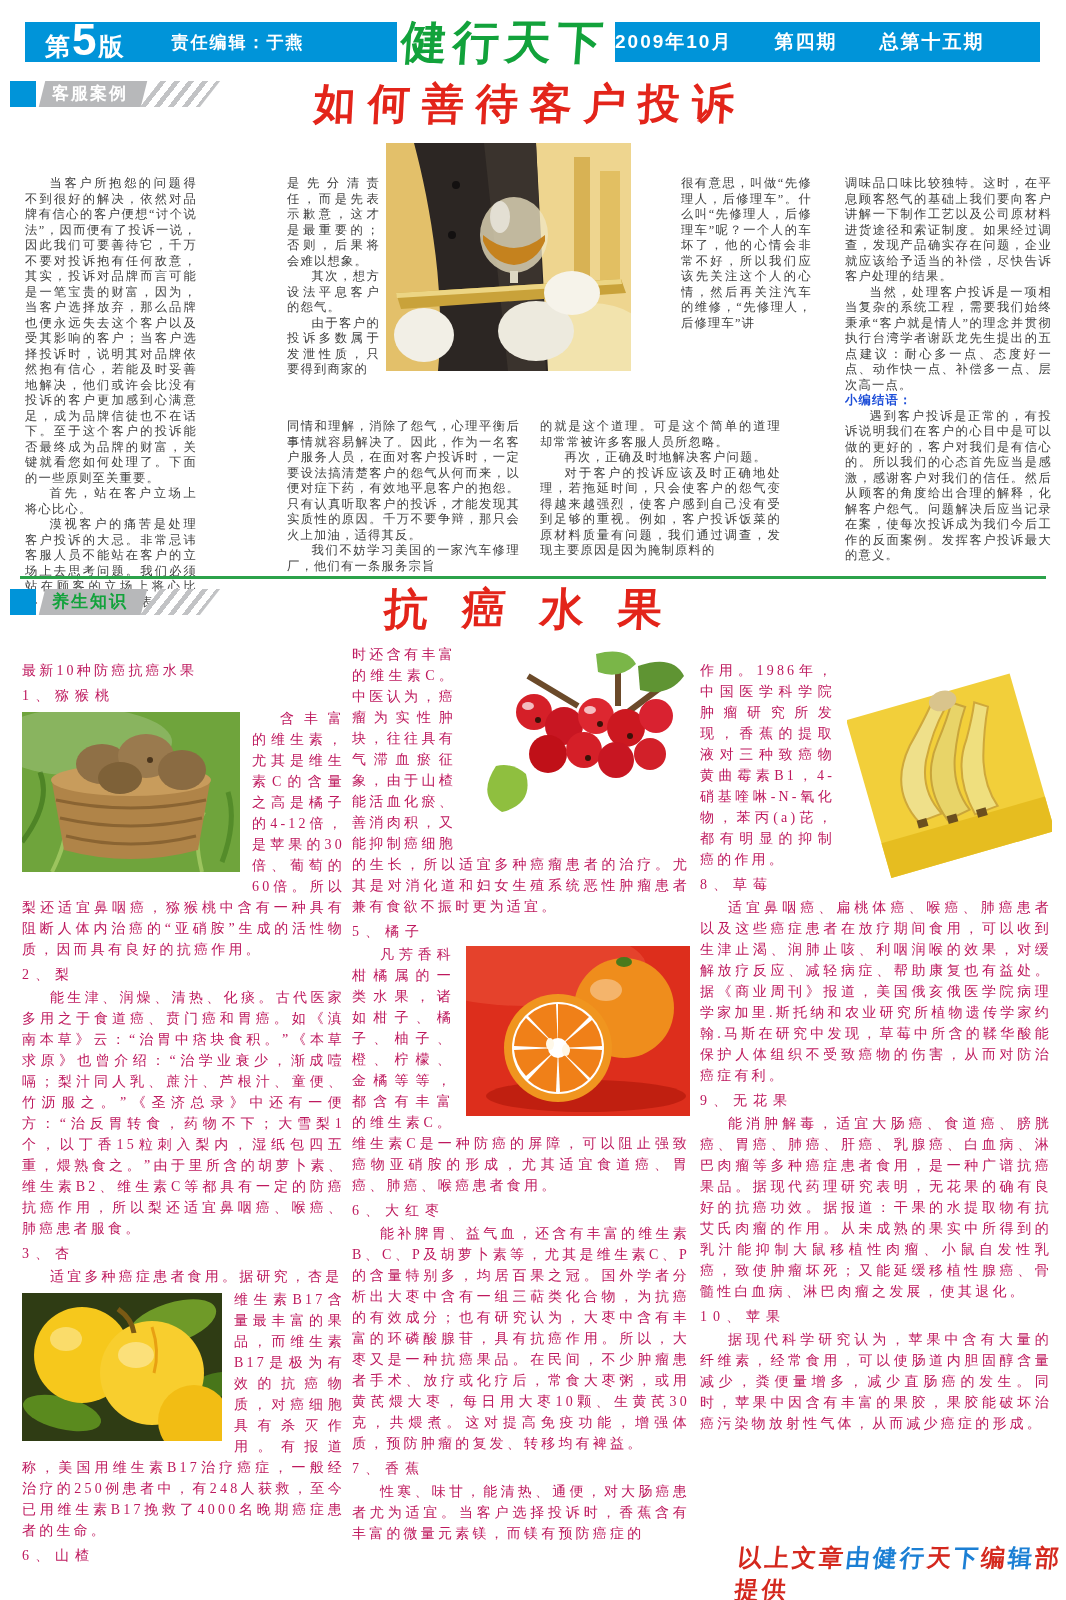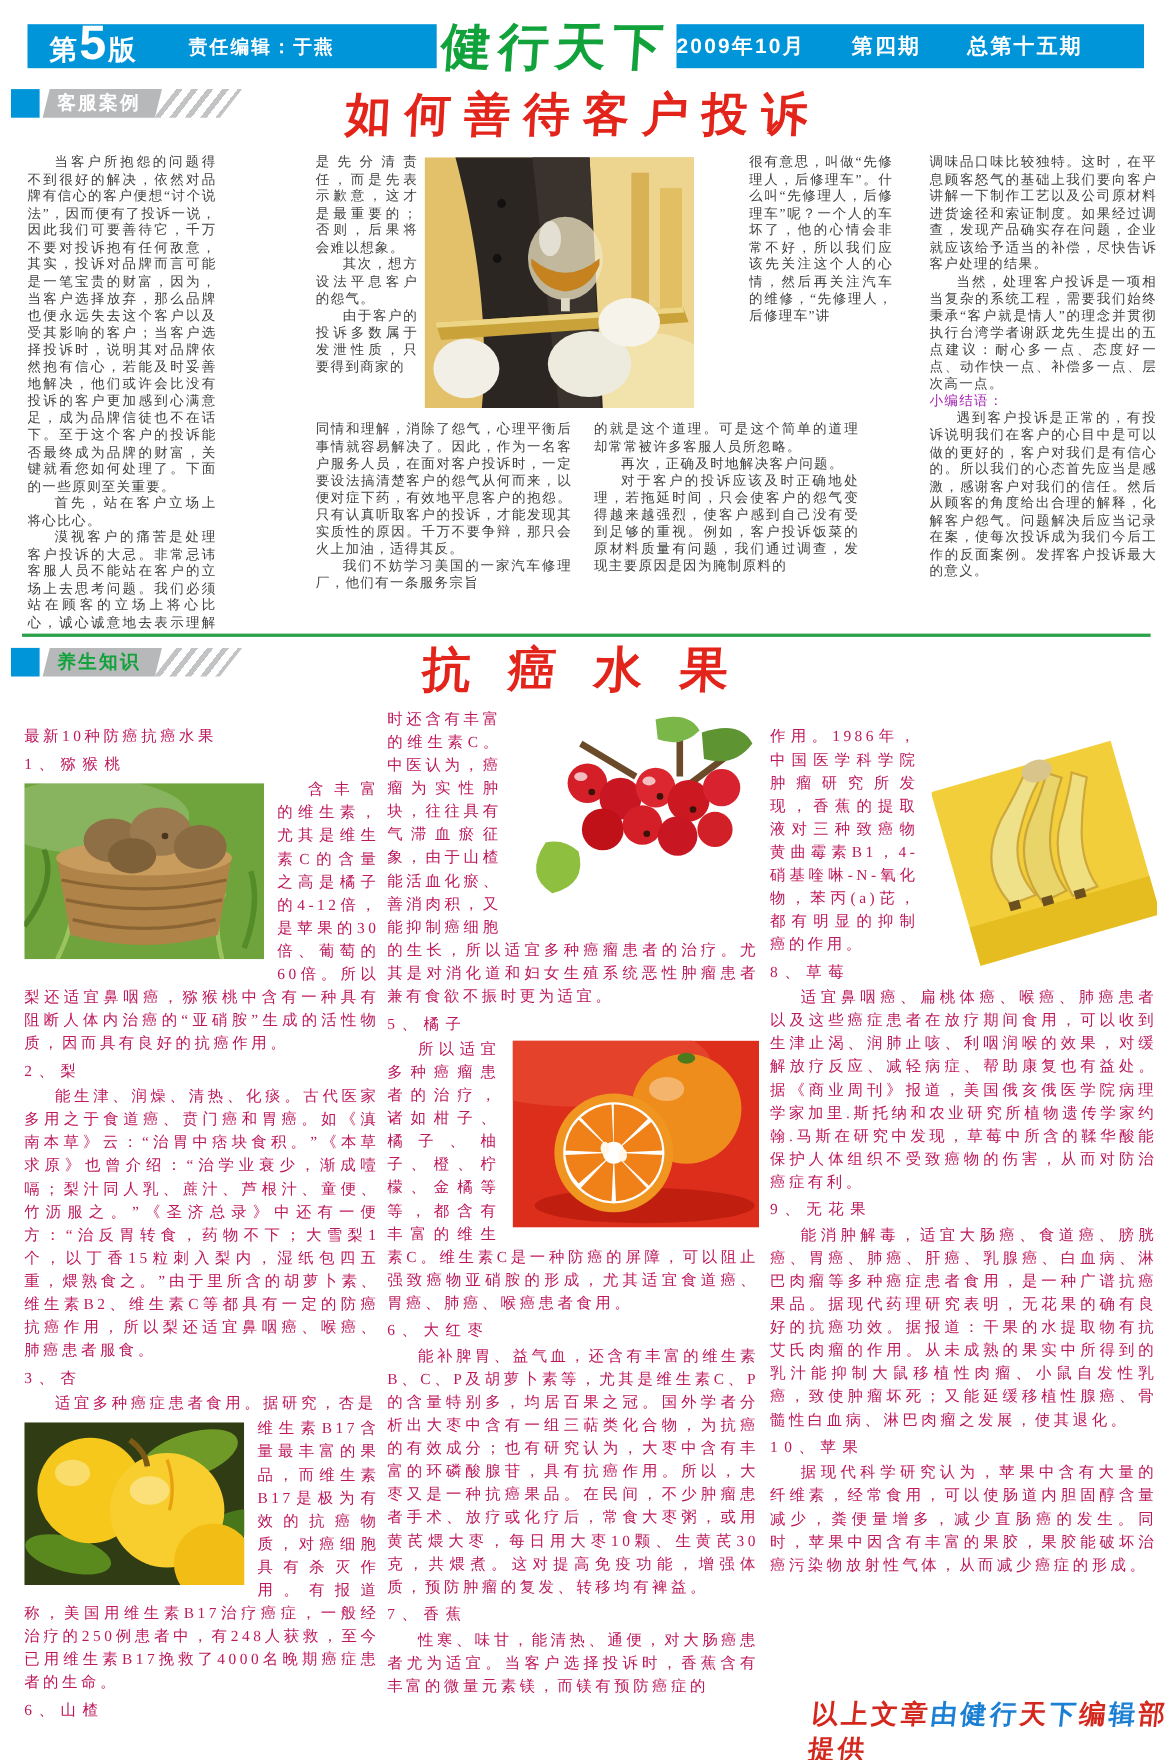--- a/index.html
+++ b/index.html
@@ -34,25 +34,25 @@
   .tag-white{color:#ffffff;}
   .tag-green{color:#12a23b;}
 
   .big-title{position:absolute;color:#e3241a;font-weight:bold;text-align:center;
              transform:skewX(-3deg);}
   #title1{left:280px;top:76px;width:500px;font-size:42px;letter-spacing:12px;}
   #title2{left:330px;top:580px;width:420px;font-size:44px;letter-spacing:34px;}
 
   
   .a1{position:absolute;overflow:hidden;font-size:12.3px;line-height:15.5px;
-      letter-spacing:1.2px;text-align:justify;color:#3f3f3f;}
+      letter-spacing:1.2px;text-align:justify;color:#3f3f3f;margin-top:36px;}
   .a1 p{margin:0;}
   .a1 p.ind{text-indent:2em;}
   .a1 p.flush{text-indent:0;}
-  .red-label{color:#a21caf;font-weight:normal;}
+  .red-label{color:#1d4ed8;font-weight:bold;}
   #a1-b1{left:25px;top:140px;width:172px;height:434px;}
   #a1-b2a{left:287px;top:140px;width:93px;height:240px;}
   #a1-b2b{left:287px;top:383px;width:233px;height:190px;}
   #a1-b3a{left:681px;top:140px;width:131px;height:240px;}
   #a1-b3b{left:540px;top:383px;width:241px;height:190px;}
   #a1-b4{left:845px;top:140px;width:207px;height:434px;}
   #waiter-photo{position:absolute;left:386px;top:143px;width:245px;height:228px;}
 
   
   #divider{position:absolute;left:20px;top:576px;width:1026px;height:3px;background:#2ba24a;}
@@ -263,21 +263,21 @@
           <path d="M92 102 L90 146 A44 44 0 0 1 62 134 Z"></path>
           <path d="M92 102 L60 130 A44 44 0 0 1 48 104 Z"></path>
           <path d="M92 102 L48 100 A44 44 0 0 1 60 72 Z"></path>
           <path d="M92 102 L62 70 A44 44 0 0 1 90 58 Z"></path>
         </g>
         <circle cx="92" cy="102" r="10" fill="#ffffff"></circle>
         <ellipse cx="84" cy="98" rx="4" ry="6" fill="#fff8e8"></ellipse>
         <ellipse cx="100" cy="104" rx="4" ry="6" fill="#fff8e8"></ellipse>
       </svg>
     </div>
-    <p class="ind">所以适宜多种癌瘤患者的治疗，诸如柑子、橘子、柚子、橙、柠檬、金橘等等，都含有丰富的维生素C。维生素C是一种防癌的屏障，可以阻止强致癌物亚硝胺的形成，尤其适宜食道癌、胃癌、肺癌、喉癌患者食用。</p>
+    <p class="ind">凡芳香科柑橘属的一类水果，诸如柑子、橘子、柚子、橙、柠檬、金橘等等，都含有丰富的维生素C。维生素C是一种防癌的屏障，可以阻止强致癌物亚硝胺的形成，尤其适宜食道癌、胃癌、肺癌、喉癌患者食用。</p>
     <p class="flush item-title">6、大红枣</p>
     <p class="ind">能补脾胃、益气血，还含有丰富的维生素B、C、P及胡萝卜素等，尤其是维生素C、P的含量特别多，均居百果之冠。国外学者分析出大枣中含有一组三萜类化合物，为抗癌的有效成分；也有研究认为，大枣中含有丰富的环磷酸腺苷，具有抗癌作用。所以，大枣又是一种抗癌果品。在民间，不少肿瘤患者手术、放疗或化疗后，常食大枣粥，或用黄芪煨大枣，每日用大枣10颗、生黄芪30克，共煨煮。这对提高免疫功能，增强体质，预防肿瘤的复发、转移均有裨益。</p>
     <p class="flush item-title">7、香蕉</p>
     <p class="ind">性寒、味甘，能清热、通便，对大肠癌患者尤为适宜。当客户选择投诉时，香蕉含有丰富的微量元素镁，而镁有预防癌症的</p>
   </div>
 
   <div class="a2" id="a2-colC">
     <div class="ph-right">
       <svg width="205" height="224" viewBox="0 0 205 224">
         <rect width="205" height="224" fill="#ffffff"></rect>

